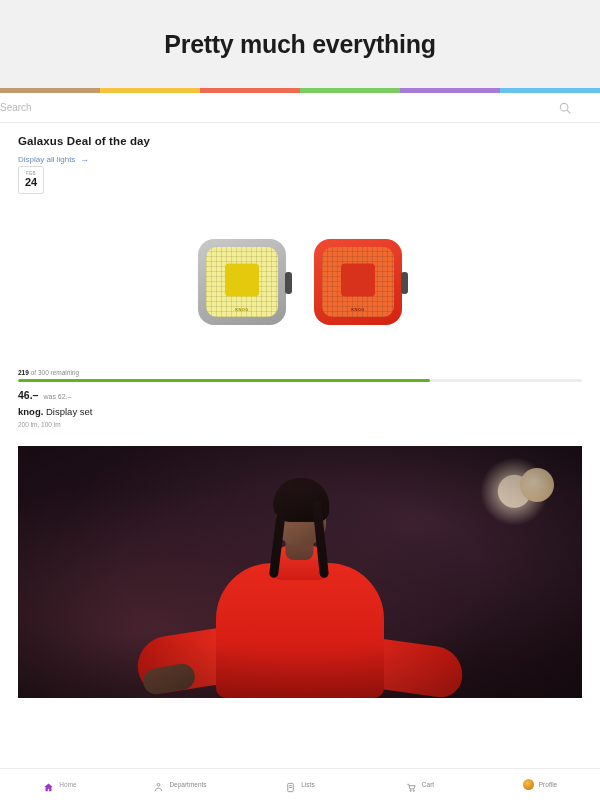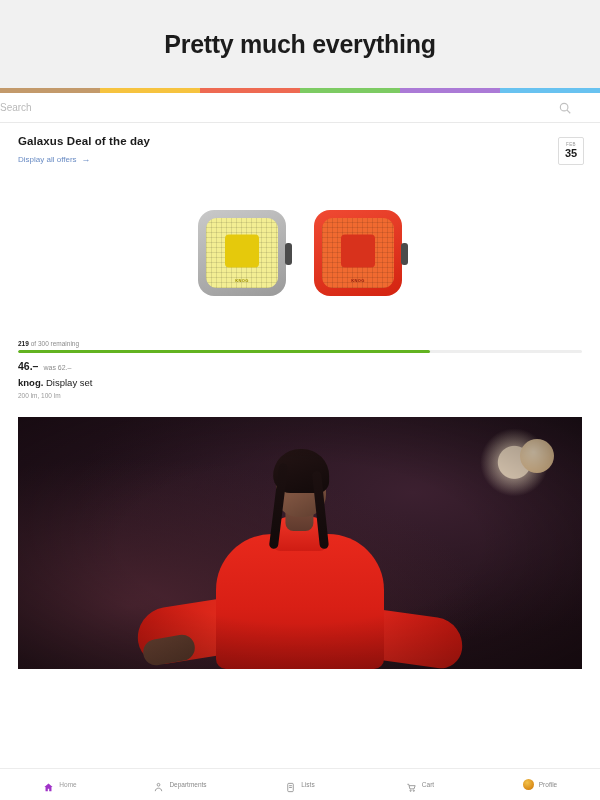--- a/index.html
+++ b/index.html
@@ -63,21 +63,21 @@
   .content {
     flex: 1 1 auto;
     background: #ffffff;
     position: relative;
     overflow: hidden;
   }
 
   
   .deal-header {
     padding: 12px 16px 0 18px;
-    display: flex; align-items: flex-start; justify-content: space-between;
+    display: flex; align-items: flex-start; justify-content: space-between; flex-direction: column;
   }
   .deal-heading {
     font-size: 11.5px; font-weight: 700; color: #1a1a1a; letter-spacing: .1px;
   }
   .deal-link {
     margin-top: 8px;
     font-size: 8px; color: #6a8cc4; display: flex; align-items: center; gap: 5px;
     text-decoration: none;
   }
   .deal-link .arrow { font-size: 9px; line-height: 1; }
@@ -285,27 +285,27 @@
       </svg>
     </span>
   </div>
 
   <div class="content">
 
     <div class="deal-header">
       <div>
         <div class="deal-heading">Galaxus Deal of the day</div>
         <a class="deal-link" href="#">
-          <span>Display all offers</span>
+          <span>Display all lights</span>
           <span class="arrow">→</span>
         </a>
       </div>
       <div class="date-badge">
         <div class="m">FEB</div>
-        <div class="d">35</div>
+        <div class="d">24</div>
       </div>
     </div>
 
     <div class="product-stage">
       <div class="lamp lamp-front">
         <div class="body"></div>
         <div class="lens"></div>
         <div class="inner"></div>
         <div class="brand">KNOG</div>
         <div class="clip"></div>

